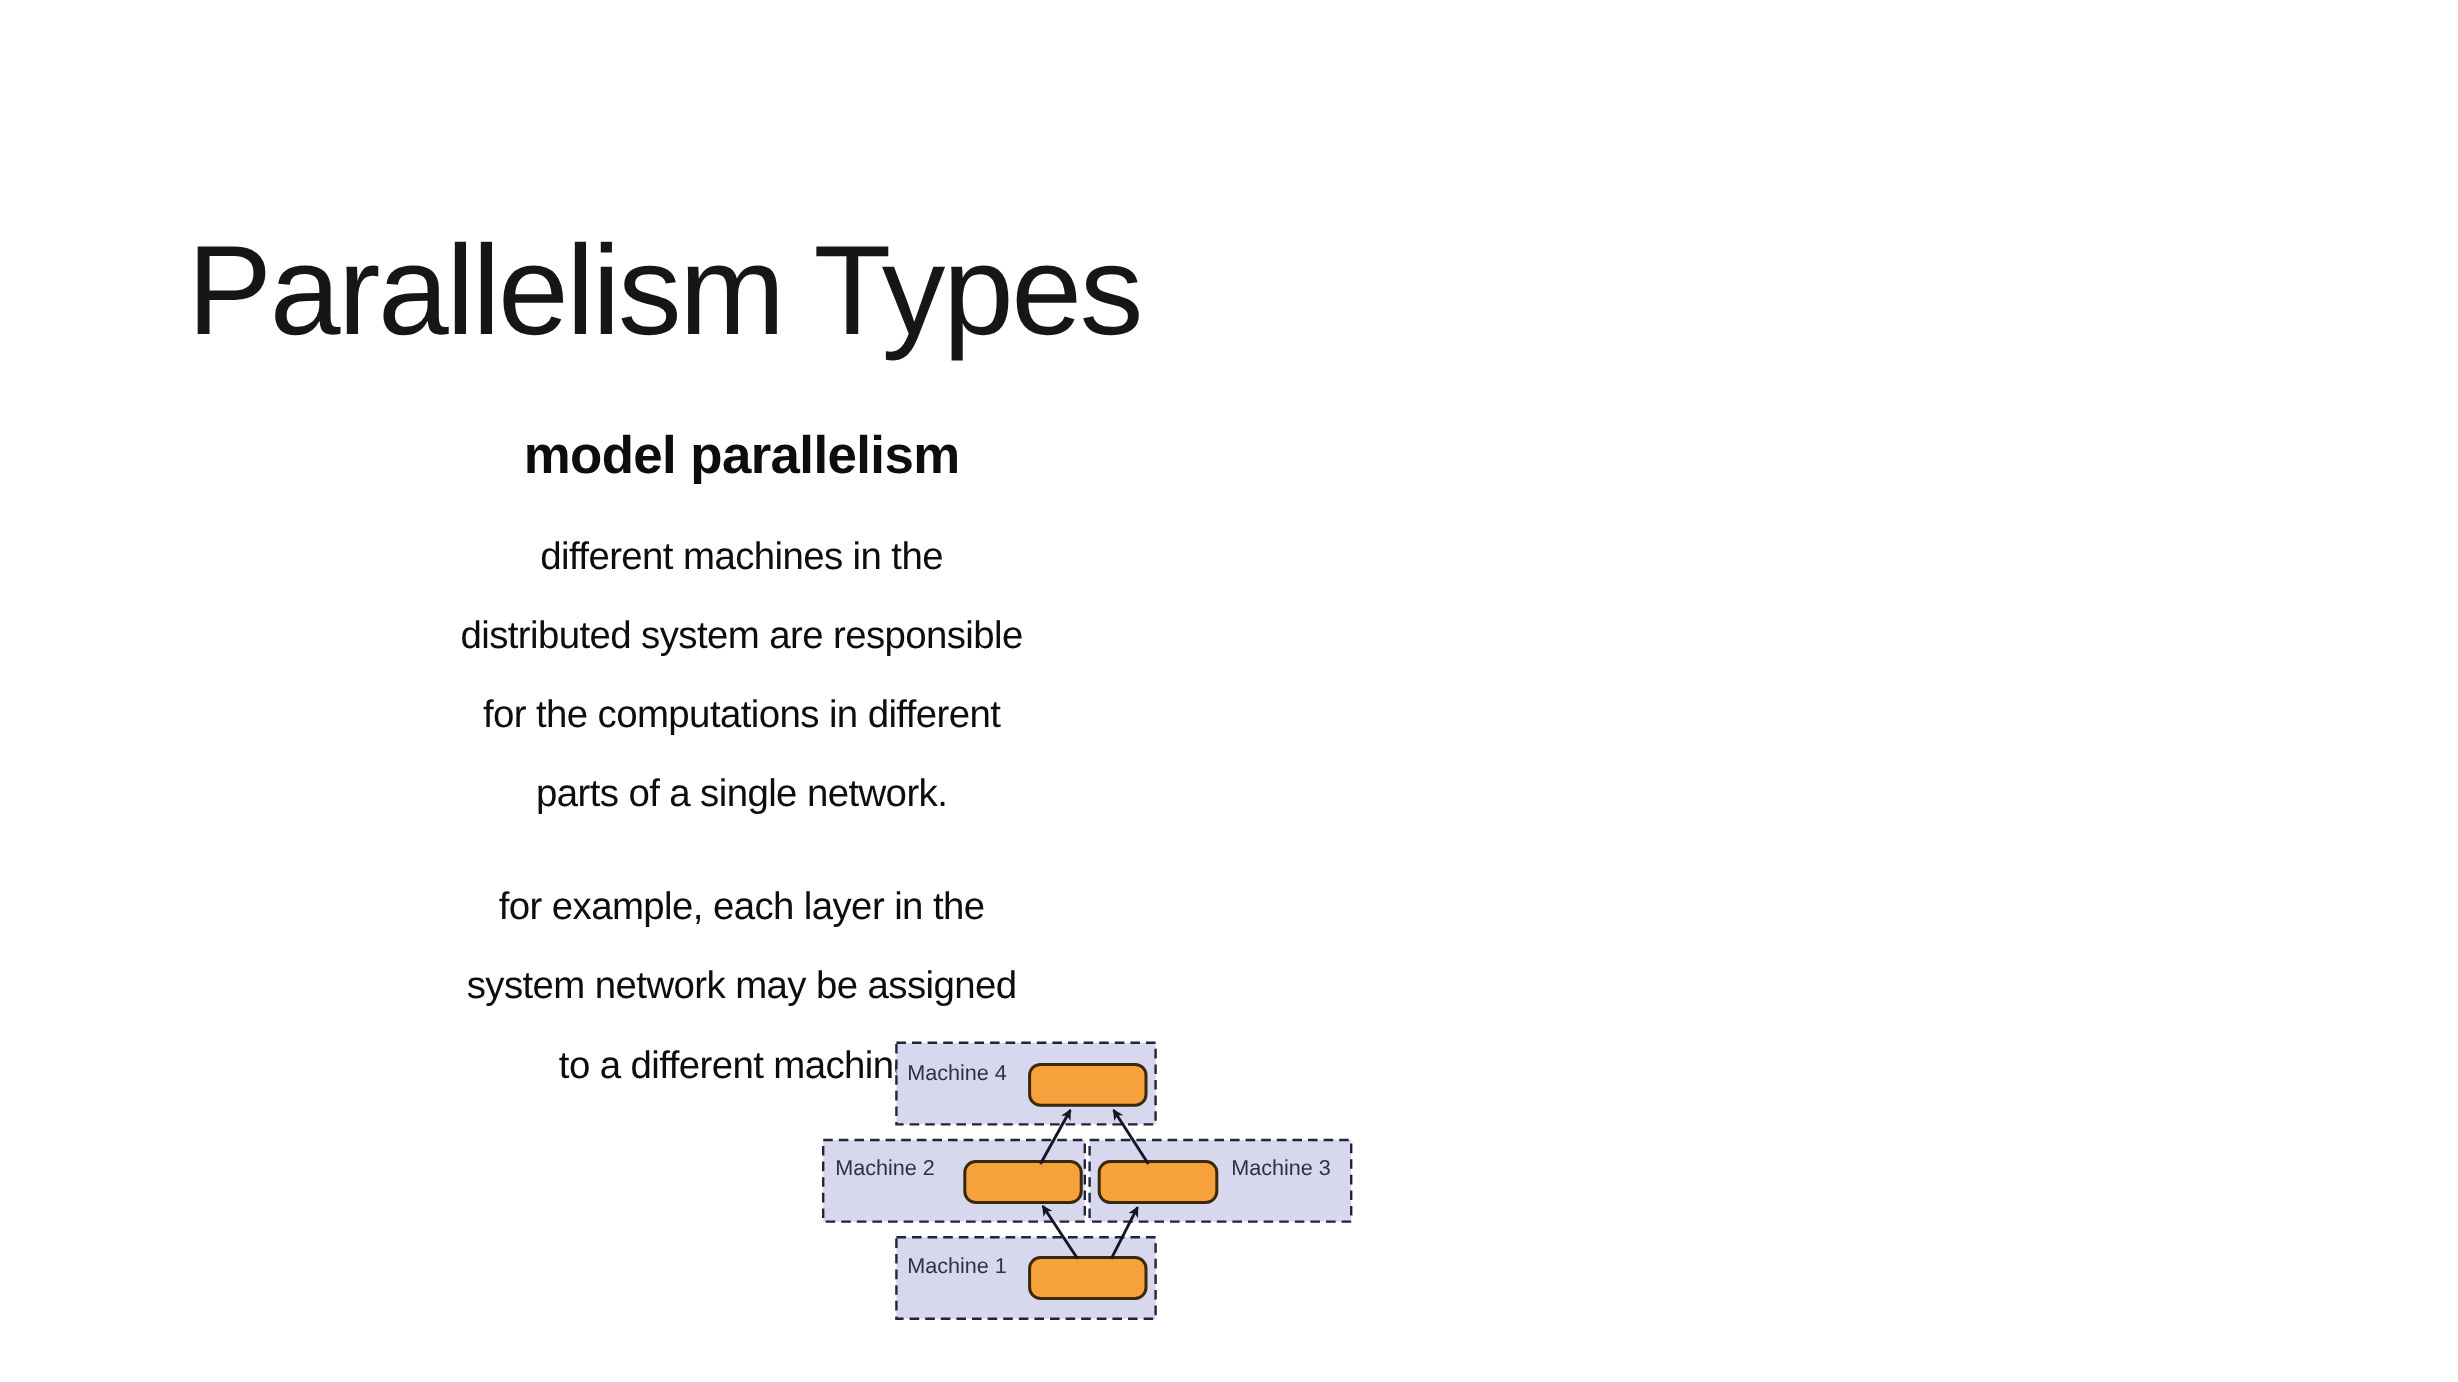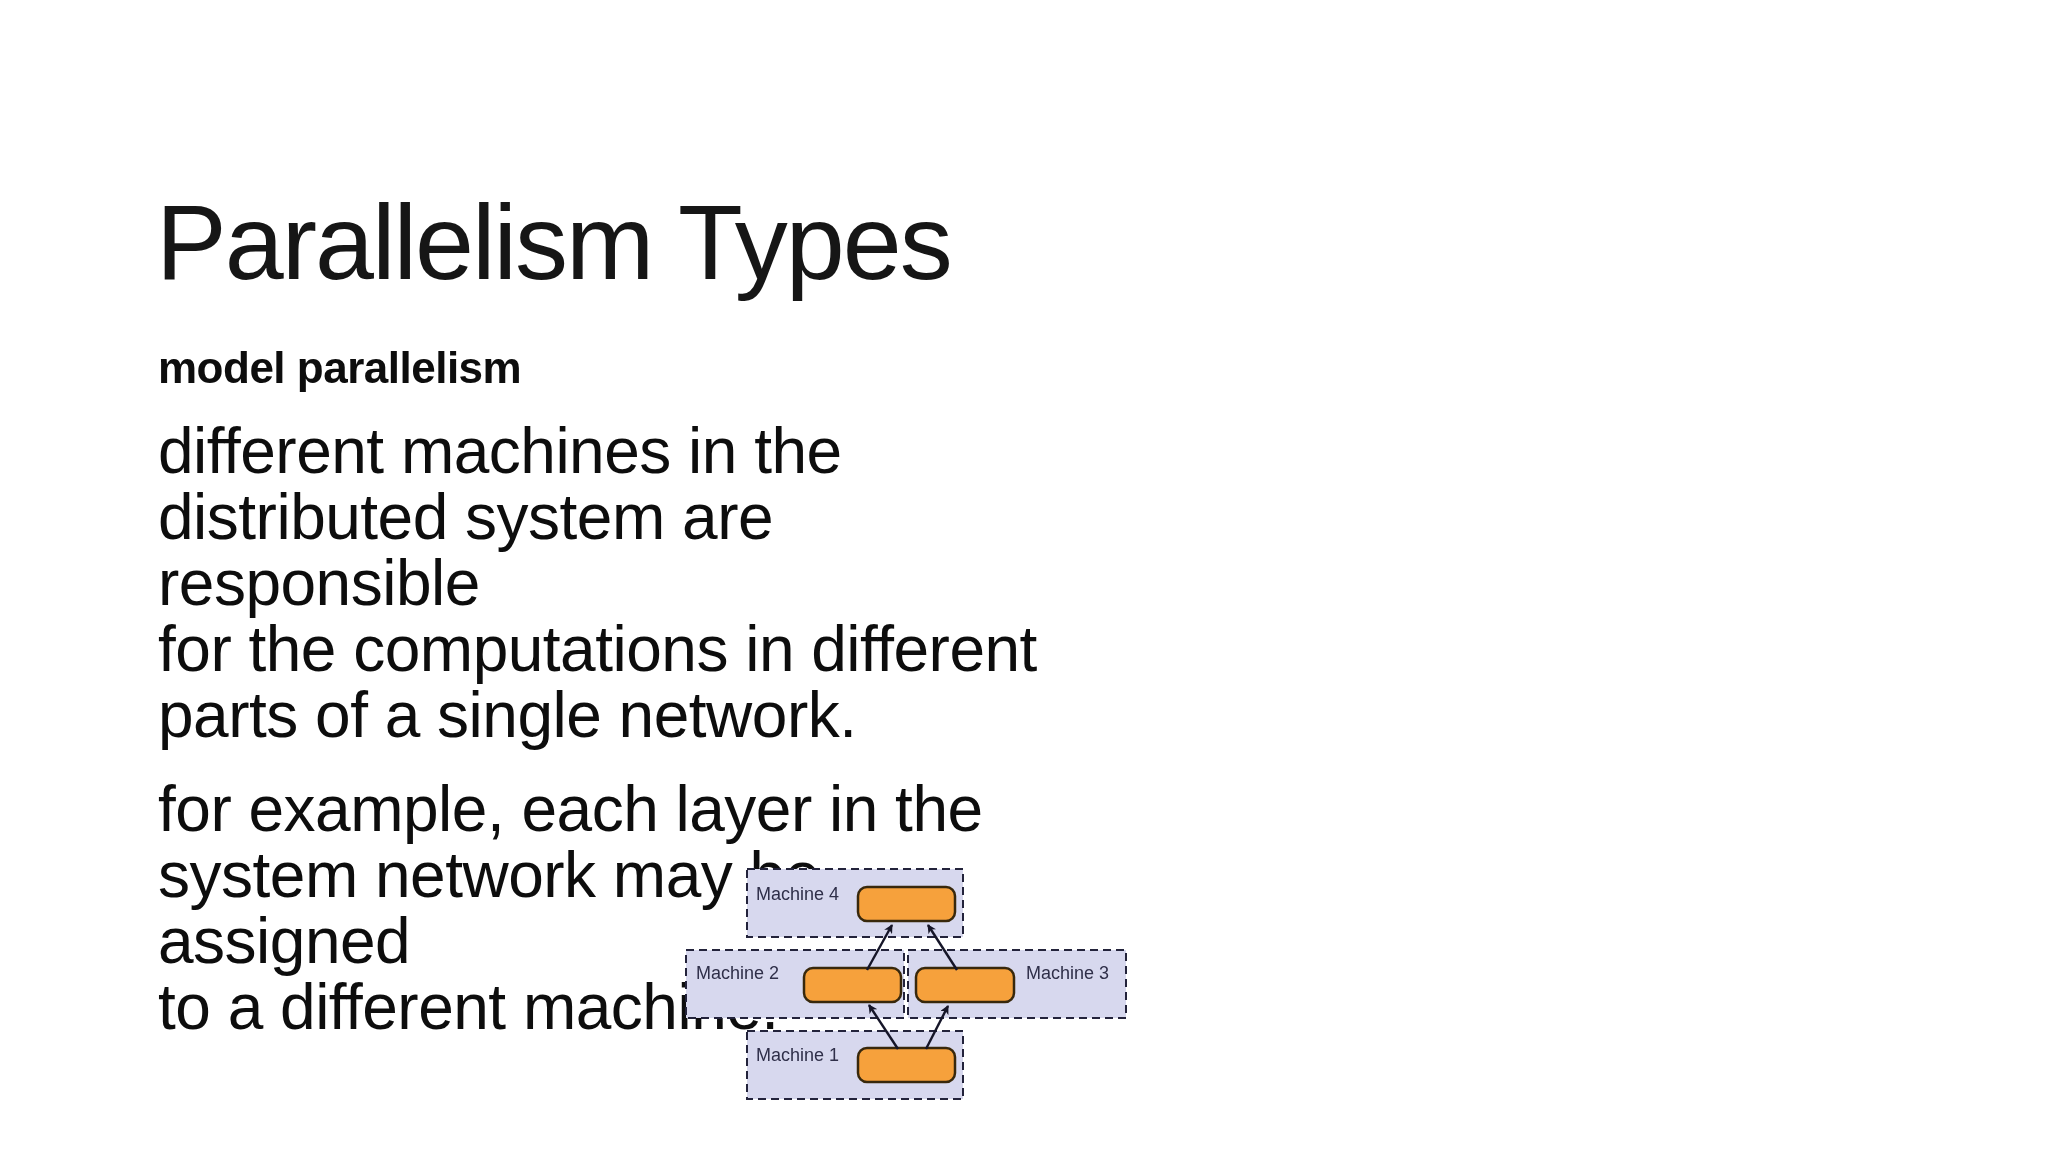--- a/index.html
+++ b/index.html
@@ -8,48 +8,49 @@
     background: #ffffff;
   }
   .slide {
     position: relative;
     width: 2048px;
     height: 1152px;
     background: #ffffff;
     overflow: hidden;
     font-family: "Liberation Sans", sans-serif;
     color: #141414;
+    text-align: center;
   }
   .slide-title {
     position: absolute;
     left: 156px;
     top: 116px;
     font-size: 106px;
     font-weight: 300;
     letter-spacing: -2px;
     line-height: 1.05;
     color: #161616;
     white-space: nowrap;
   }
   .text-block {
     position: absolute;
     left: 158px;
-    top: 344px;
+    top: 356px;
     width: 920px;
   }
   .text-heading {
     font-size: 44px;
     font-weight: 700;
     line-height: 48px;
     margin: 0 0 26px 0;
     color: #0d0d0d;
     letter-spacing: -0.5px;
   }
   .text-para {
-    font-size: 64px;
+    font-size: 32px;
     font-weight: 400;
     line-height: 66px;
     margin: 0 0 28px 0;
     color: #0d0d0d;
     letter-spacing: -0.5px;
     white-space: pre-line;
   }
   .diagram {
     position: absolute;
     left: 680px;

